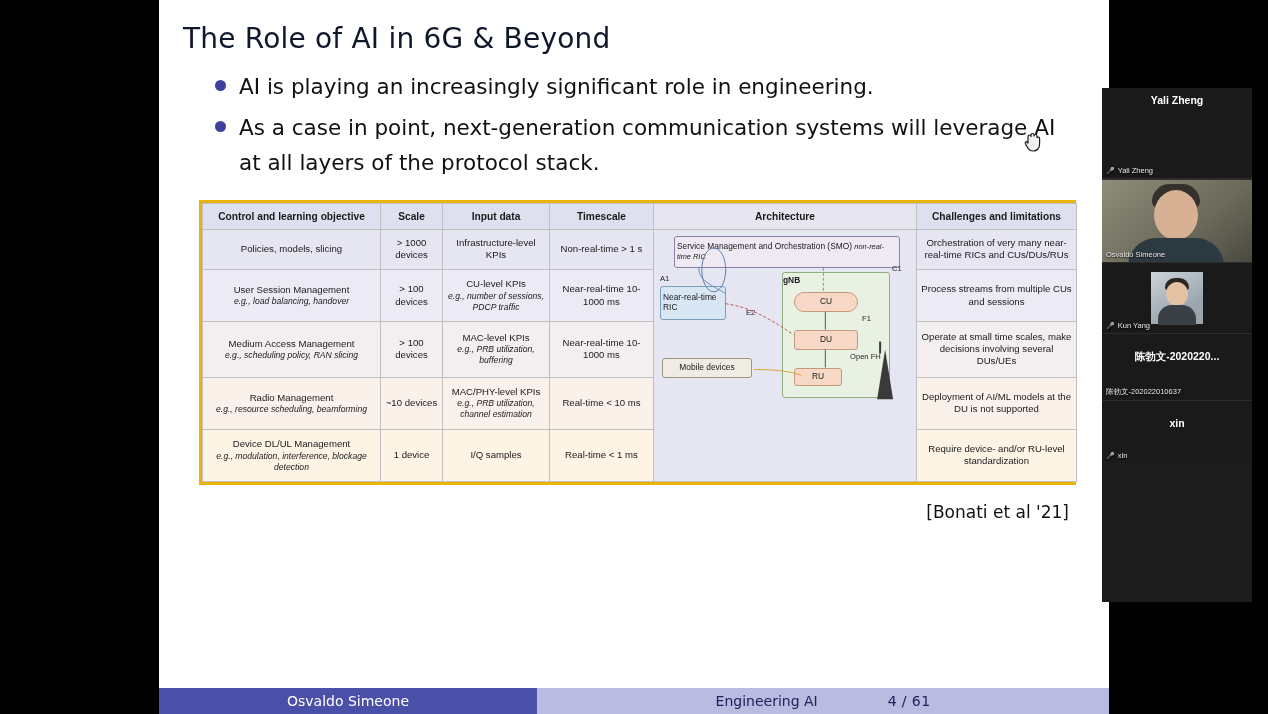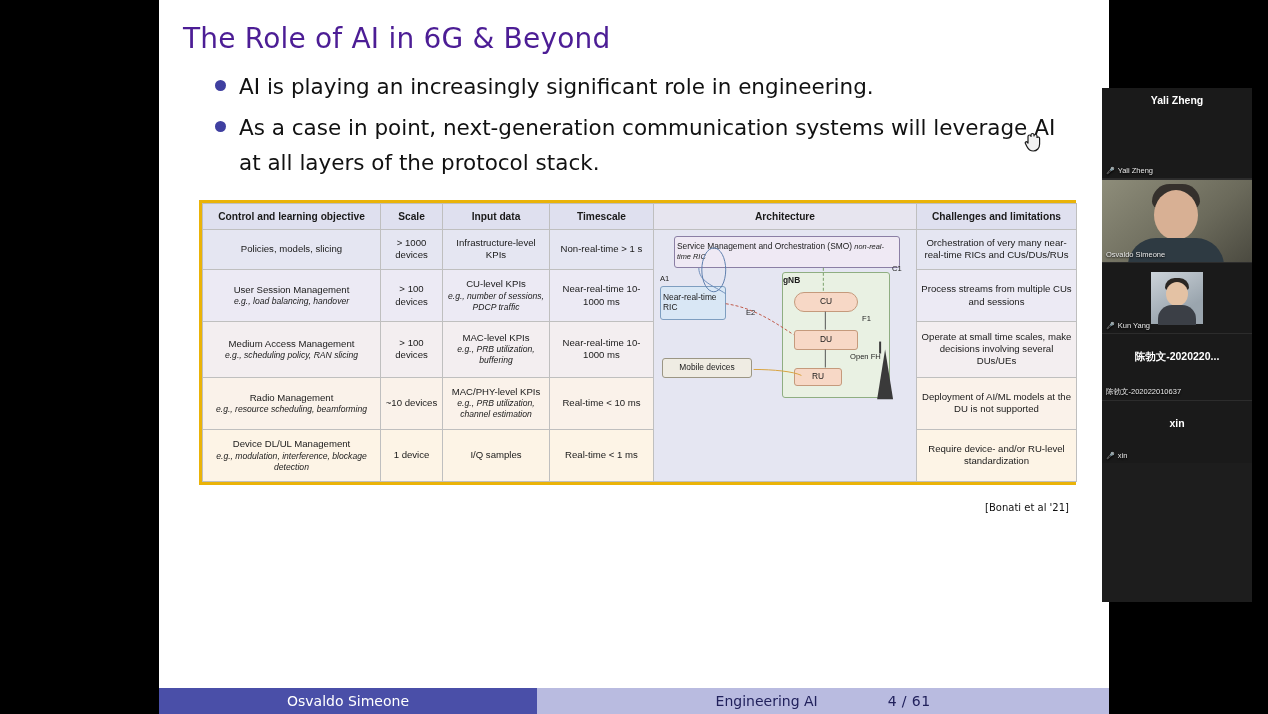--- a/index.html
+++ b/index.html
@@ -11,21 +11,21 @@
   }
   #root { position: relative; width: 1268px; height: 714px; background: #000; }
 
   
   .slide {
     position: absolute; left: 159px; top: 0; width: 950px; height: 714px;
     background: #ffffff;
   }
   .slide-title {
     position: absolute; left: 24px; top: 22px;
-    font-size: 28px; color: #4c1d95; font-family: "DejaVu Sans", sans-serif;
+    font-size: 28px; color: #0f172a; font-family: "DejaVu Sans", sans-serif;
     letter-spacing: .2px;
   }
   .bullets { position: absolute; left: 56px; top: 70px; width: 860px; }
   .bullet { display: flex; align-items: flex-start; margin-bottom: 6px; }
   .bullet-dot {
     width: 11px; height: 11px; border-radius: 50%; background: #3f3fa0;
     margin-top: 10px; margin-right: 13px; flex: 0 0 auto;
   }
   .bullet-text {
     font-size: 21.5px; color: #111; line-height: 1.62;
@@ -81,21 +81,21 @@
   .gnb  { left: 128px; top: 42px; width: 108px; height: 126px; background:#e9f1e3; border-color:#8fae82; }
   .cu   { left: 140px; top: 62px; width: 64px;  height: 20px; background:#f7d8c6; border-color:#c59a7c;border-radius:10px; }
   .du   { left: 140px; top: 100px;width: 64px;  height: 20px; background:#f7d8c6; border-color:#c59a7c; }
   .ru   { left: 140px; top: 138px;width: 48px;  height: 18px; background:#f7d8c6; border-color:#c59a7c; }
   .mob  { left: 8px;   top: 128px;width: 90px;  height: 20px; background:#efece3; border-color:#9b9684; }
   .lbl  { position: absolute; font-size: 7.6px; color: #222; }
   .smo-sub { font-size: 7.4px; font-style: italic; }
 
   .credit {
     position: absolute; right: 40px; top: 502px;
-    font-size: 10px; color: #111; font-family: "DejaVu Sans", sans-serif;
+    font-size: 17px; color: #111; font-family: "DejaVu Sans", sans-serif;
   }
 
   
   .footer {
     position: absolute; left: 159px; bottom: 0; width: 950px; height: 26px;
     display: flex; align-items: stretch;
   }
   .footer-left {
     width: 378px; background: #4a4fa8; color: #fff;
     display: flex; align-items: center; justify-content: center;

